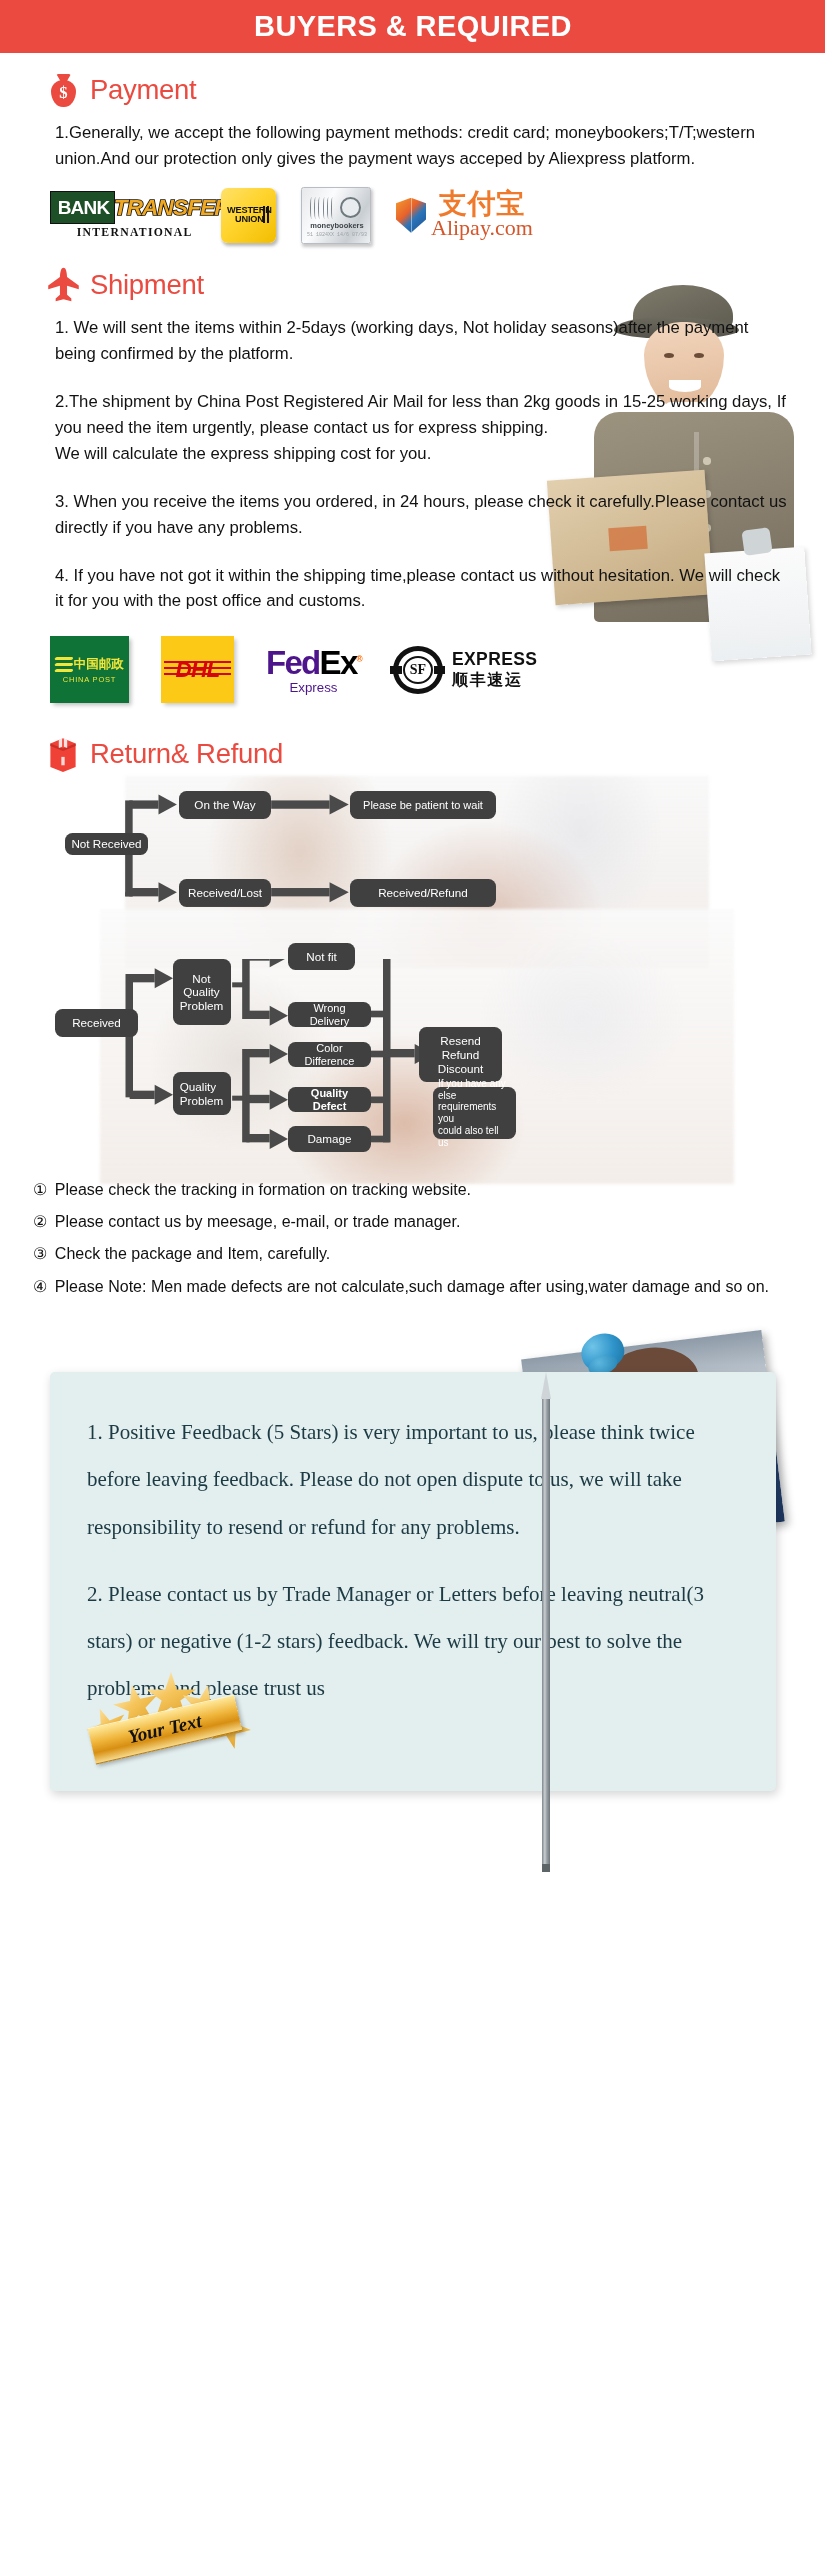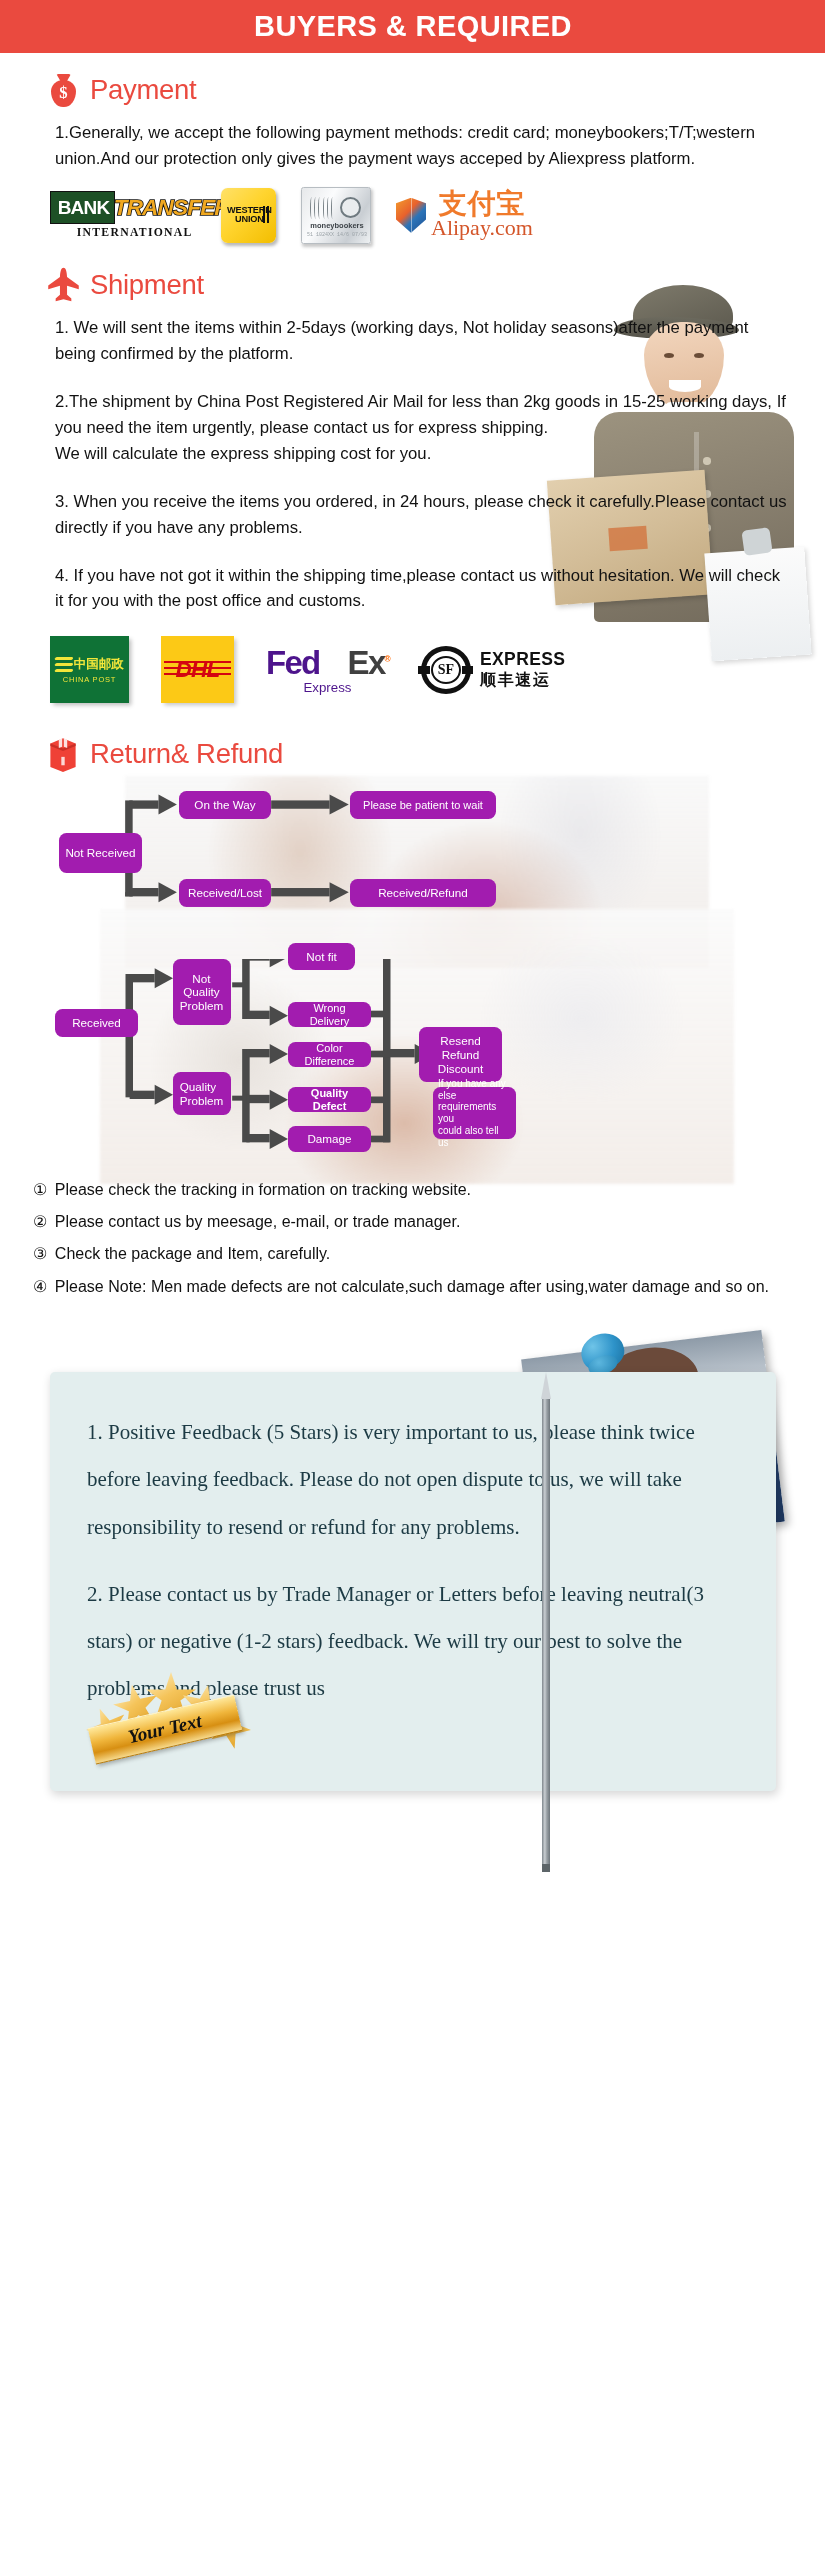--- a/index.html
+++ b/index.html
@@ -210,21 +210,21 @@
     color: #d40511; font-weight: bold; font-size: 22.5px; font-style: italic;
     font-family: "Liberation Sans", sans-serif; letter-spacing: -0.8px;
     position: relative; z-index: 2;
   }
   .dhl-stripes { position: absolute; left: 3.3px; right: 3.3px; top: 25px; }
   .dhl-stripes i { display:block; height: 1.7px; background: #d40511; margin-bottom: 4.2px; }
 
   .logo-fedex { display: flex; flex-direction: column; align-items: center; }
   .fx-word { font-weight: bold; font-size: 33px; letter-spacing: -1.7px; font-family: "Liberation Sans", sans-serif; }
   .fx-fed { color: #4d148c; }
-  .fx-ex { color: #404040; padding-left: 28px; }
+  .fx-ex { color: #000000; }
   .fx-reg { font-size: 8.3px; color: #ff6600; vertical-align: super; }
   .fx-sub { color: #4d148c; font-size: 13.3px; font-family: "Liberation Sans", sans-serif; margin-top: -1.7px; }
 
   .logo-sf { display: flex; align-items: center; gap: 9px; }
   .sf-mark {
     width: 50px; height: 48px; border-radius: 50%/50%;
     border: 5px solid #111; position: relative;
     display: flex; align-items: center; justify-content: center;
   }
   .sf-mark::before, .sf-mark::after {
@@ -249,21 +249,21 @@
     background:
       radial-gradient(ellipse 133px 167px at 30% 40%, rgba(210,180,160,.55), rgba(255,255,255,0) 70%),
       radial-gradient(ellipse 167px 133px at 62% 72%, rgba(198,150,128,.5), rgba(255,255,255,0) 70%),
       radial-gradient(ellipse 117px 150px at 78% 30%, rgba(225,225,230,.6), rgba(255,255,255,0) 70%),
       linear-gradient(180deg, rgba(248,248,248,.9), rgba(236,230,226,.75));
     filter: blur(1.7px);
   }
   .flow-svg { position: absolute; left: 0; top: 0; }
   .fnode {
     position: absolute;
-    background: #a21caf;
+    background: #404040;
     color: #ffffff;
     border-radius: 7.5px;
     display: flex; align-items: center; justify-content: center;
     text-align: center;
     font-family: "Liberation Sans", sans-serif;
     font-size: 11.7px;
     line-height: 1.18;
     padding: 3.3px 5px;
   }
 
@@ -604,21 +604,21 @@
 
       <rect x="325" y="10" width="70" height="10"></rect>
       <polygon points="395,3 418,15 395,27"></polygon>
 
       <rect x="325" y="115" width="70" height="10"></rect>
       <polygon points="395,108 418,120 395,132"></polygon>
     </g>
   </svg>
   <div class="fnode" style="left:179px; top:-0.8px;  width:92px; height:27.5px;">On the Way</div>
   <div class="fnode" style="left:350px; top:-0.8px;  width:146px; height:27.5px; font-size:11px;">Please be patient to wait</div>
-  <div class="fnode" style="left:59px;  top:41px;  width:83px; height:40px;">Not Received</div>
+  <div class="fnode" style="left:65px;  top:41px;  width:83px; height:22px;">Not Received</div>
   <div class="fnode" style="left:179px; top:87px; width:92px; height:27.5px;">Received/Lost</div>
   <div class="fnode" style="left:350px; top:87px; width:146px; height:27.5px;">Received/Refund</div>
 </div>
 
 <div class="flow-wrap" style="height:200px; margin-top:0;">
   <div class="flow-bg" style="left:100px; top:-50px; width:634px; height:275px;
      background:
       radial-gradient(ellipse 125px 125px at 22% 55%, rgba(226,220,214,.75), rgba(255,255,255,0) 72%),
       radial-gradient(ellipse 167px 125px at 48% 78%, rgba(205,155,128,.62), rgba(255,255,255,0) 72%),
       radial-gradient(ellipse 142px 117px at 76% 40%, rgba(234,234,238,.7), rgba(255,255,255,0) 72%),

